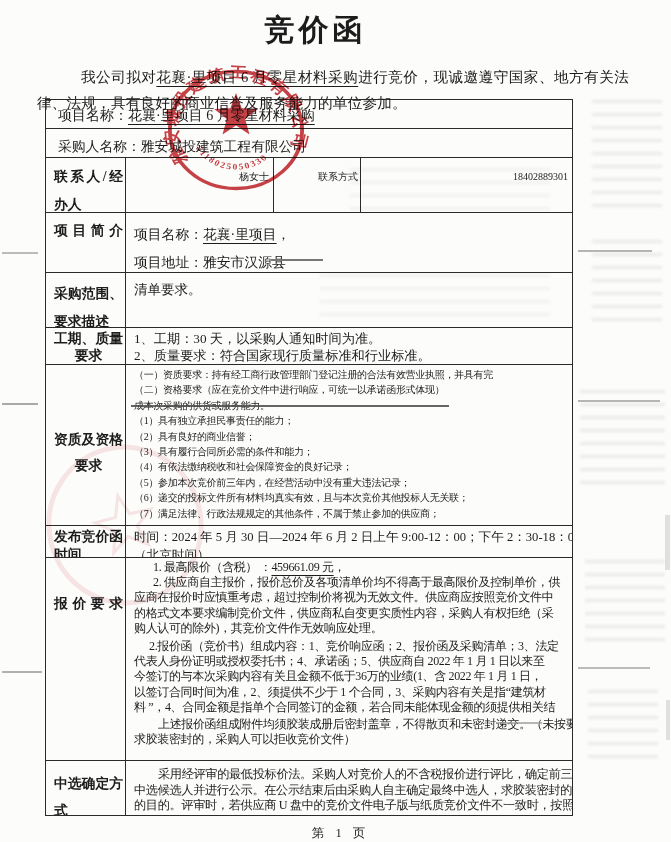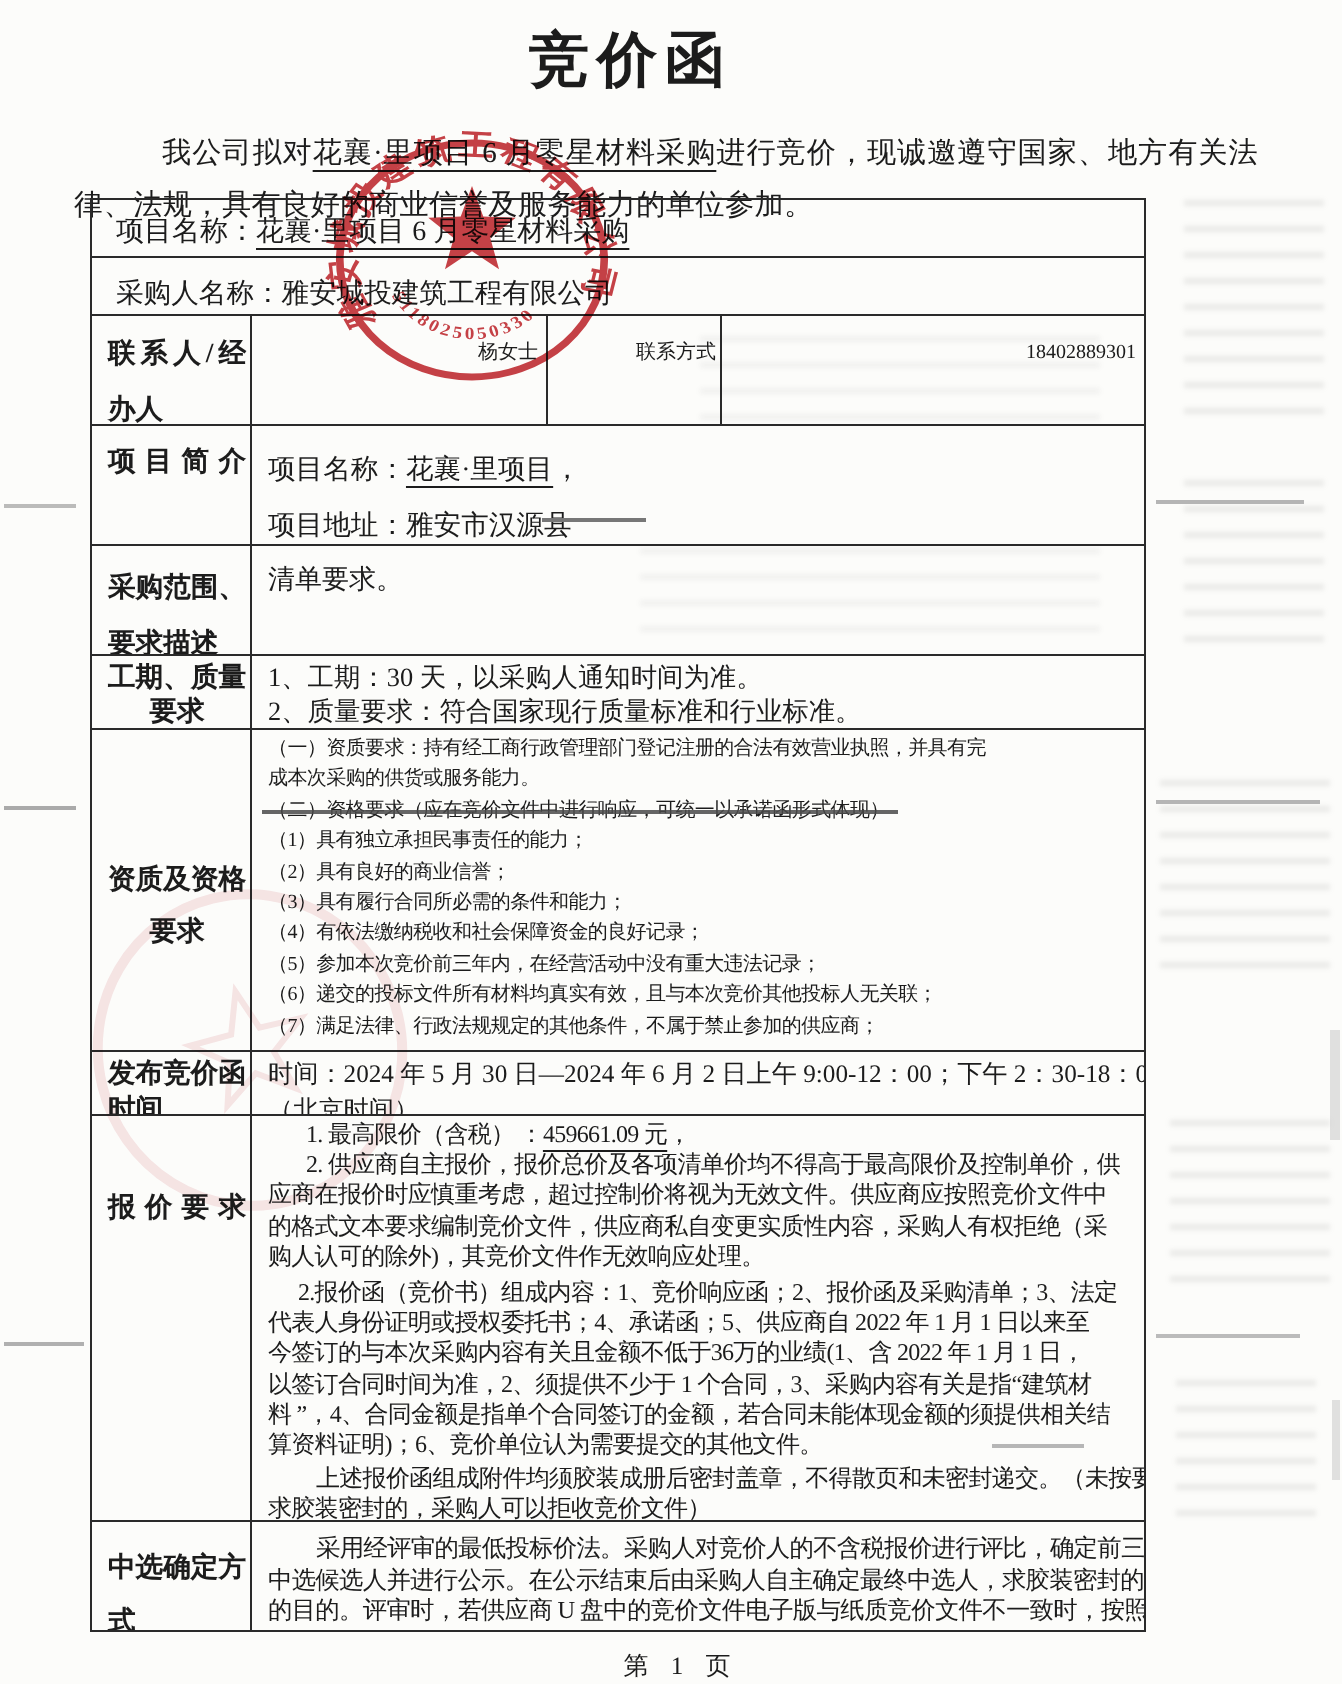--- a/index.html
+++ b/index.html
@@ -143,22 +143,22 @@
       </div>
     </div>
 
     <div class="row" style="height:161px">
       <div class="lab lab-r7">
         <div class="just">资质及资格</div>
         <div class="ctr">要求</div>
       </div>
       <div class="val r7v">
         <div class="ln">（一）资质要求：持有经工商行政管理部门登记注册的合法有效营业执照，并具有完</div>
+        <div class="ln">（二）资格要求（应在竞价文件中进行响应，可统一以承诺函形式体现）</div>
         <div class="ln">成本次采购的供货或服务能力。</div>
-        <div class="ln">（二）资格要求（应在竞价文件中进行响应，可统一以承诺函形式体现）</div>
         <div class="ln">（1）具有独立承担民事责任的能力；</div>
         <div class="ln">（2）具有良好的商业信誉；</div>
         <div class="ln">（3）具有履行合同所必需的条件和能力；</div>
         <div class="ln">（4）有依法缴纳税收和社会保障资金的良好记录；</div>
         <div class="ln">（5）参加本次竞价前三年内，在经营活动中没有重大违法记录；</div>
         <div class="ln">（6）递交的投标文件所有材料均真实有效，且与本次竞价其他投标人无关联；</div>
         <div class="ln">（7）满足法律、行政法规规定的其他条件，不属于禁止参加的供应商；</div>
       </div>
     </div>
 
@@ -179,21 +179,20 @@
         <div class="ln ind19"><span>1. 最高限价（含税） ：</span><span class="u">459661.09 元</span><span>，</span></div>
         <div class="ln ind19">2. 供应商自主报价，报价总价及各项清单价均不得高于最高限价及控制单价，供</div>
         <div class="ln">应商在报价时应慎重考虑，超过控制价将视为无效文件。供应商应按照竞价文件中</div>
         <div class="ln">的格式文本要求编制竞价文件，供应商私自变更实质性内容，采购人有权拒绝（采</div>
         <div class="ln">购人认可的除外)，其竞价文件作无效响应处理。</div>
         <div class="ln ind15 mt3">2.报价函（竞价书）组成内容：1、竞价响应函；2、报价函及采购清单；3、法定</div>
         <div class="ln">代表人身份证明或授权委托书；4、承诺函；5、供应商自 2022 年 1 月 1 日以来至</div>
         <div class="ln">今签订的与本次采购内容有关且金额不低于36万的业绩(1、含 2022 年 1 月 1 日，</div>
         <div class="ln">以签订合同时间为准，2、须提供不少于 1 个合同，3、采购内容有关是指“建筑材</div>
         <div class="ln">料 ”，4、合同金额是指单个合同签订的金额，若合同未能体现金额的须提供相关结</div>
-        <div class="ln">算资料证明)；6、竞价单位认为需要提交的其他文件。</div>
         <div class="ln ind24 mt2">上述报价函组成附件均须胶装成册后密封盖章，不得散页和未密封递交。（未按要</div>
         <div class="ln">求胶装密封的，采购人可以拒收竞价文件）</div>
       </div>
     </div>
 
     <div class="row" style="flex:1">
       <div class="lab lab-r10">
         <div class="just">中选确定方</div>
         <div>式</div>
       </div>

